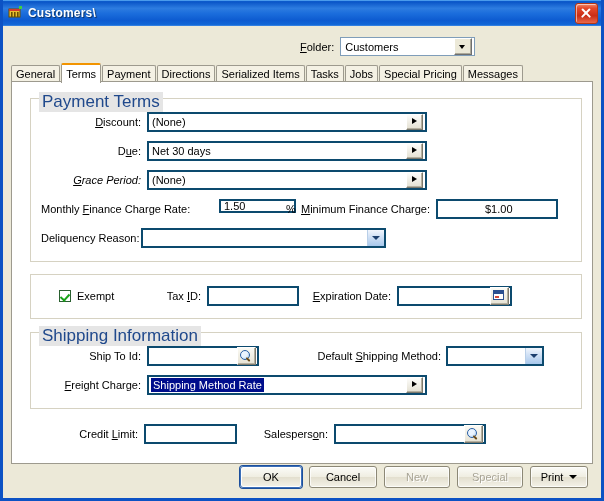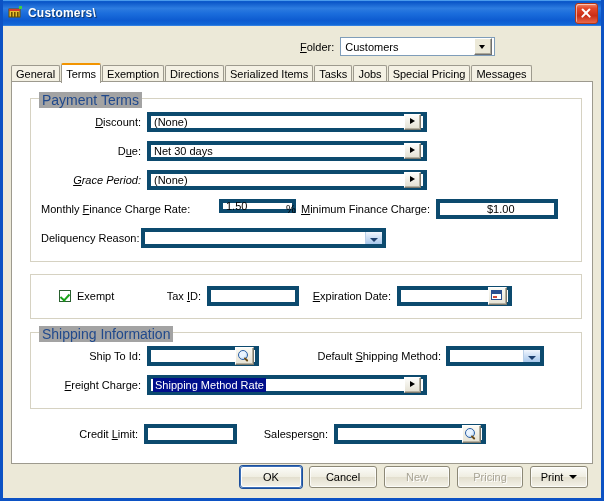--- a/index.html
+++ b/index.html
@@ -59,21 +59,21 @@
     background:#ece9d8;
     padding:0;
   }
   
   .folder-row{
     position:absolute;left:297px;top:11px;
     display:flex;align-items:center;
   }
   .folder-label{color:#000;font-size:11px;margin-right:6px;}
   .combo-classic{
-    width:155px;height:19px;
+    width:135px;height:19px;
     background:#fff;border:1px solid #7f9db9;
     display:flex;align-items:center;
     box-sizing:border-box;
     position:relative;
   }
   .combo-classic .val{
     padding-left:4px;font-size:11px;color:#000;flex:1 1 auto;white-space:nowrap;overflow:hidden;
   }
   .btn-classic-arrow{
     width:16px;height:15px;margin-right:2px;flex:0 0 auto;
@@ -127,34 +127,34 @@
     box-sizing:border-box;
   }
   
   .group{
     position:absolute;
     border:1px solid #d6d2c2;
     box-sizing:border-box;
   }
   .group > .glabel{
     position:absolute;top:-7px;left:8px;
-    background:#a3a3a3;
+    background:#e5e5e5;
     padding:0 3px;
-    color:#20498c;font-size:14px;
+    color:#20498c;font-size:17px;
     white-space:nowrap;
   }
   
   .lbl{
     position:absolute;font-size:11px;color:#000;white-space:nowrap;
     text-align:right;
   }
   u{text-decoration:underline;}
   .fld{
     position:absolute;
-    background:#fff;border:4px solid #0c4a6e;
+    background:#fff;border:2px solid #0c4a6e;
     box-sizing:border-box;
     display:flex;align-items:center;
     font-size:11px;color:#000;
   }
   .fld .txt{padding-left:3px;white-space:nowrap;overflow:hidden;}
   .fld .txt.sel{
     background:#000e8c;color:#fff;padding:1px 2px;margin-left:2px;
   }
   .spacer{flex:1 1 auto;}
   
@@ -287,21 +287,21 @@
       <span class="folder-label"><u>F</u>older:</span>
       <div class="combo-classic">
         <span class="val">Customers</span>
         <span class="btn-classic-arrow"></span>
       </div>
     </div>
 
     <div class="tabstrip">
       <div class="tab">General</div>
       <div class="tab active">Terms</div>
-      <div class="tab">Exemption</div>
+      <div class="tab">Payment</div>
       <div class="tab">Directions</div>
       <div class="tab">Serialized Items</div>
       <div class="tab">Tasks</div>
       <div class="tab">Jobs</div>
       <div class="tab">Special Pricing</div>
       <div class="tab">Messages</div>
     </div>
 
     <div class="tabpage">
 
@@ -416,21 +416,21 @@
       <div class="btn default" style="left:237px;width:62px;">
         <span class="lab">OK</span>
       </div>
       <div class="btn" style="left:306px;width:68px;">
         <span class="lab">Cancel</span>
       </div>
       <div class="btn disabled" style="left:381px;width:66px;">
         <span class="lab">New</span>
       </div>
       <div class="btn disabled" style="left:454px;width:66px;">
-        <span class="lab">Pricing</span>
+        <span class="lab">Special</span>
       </div>
       <div class="btn" style="left:527px;width:58px;">
         <span class="lab">Print</span>
         <span class="drop"></span>
       </div>
     </div>
 
   </div>
 </div>
 

